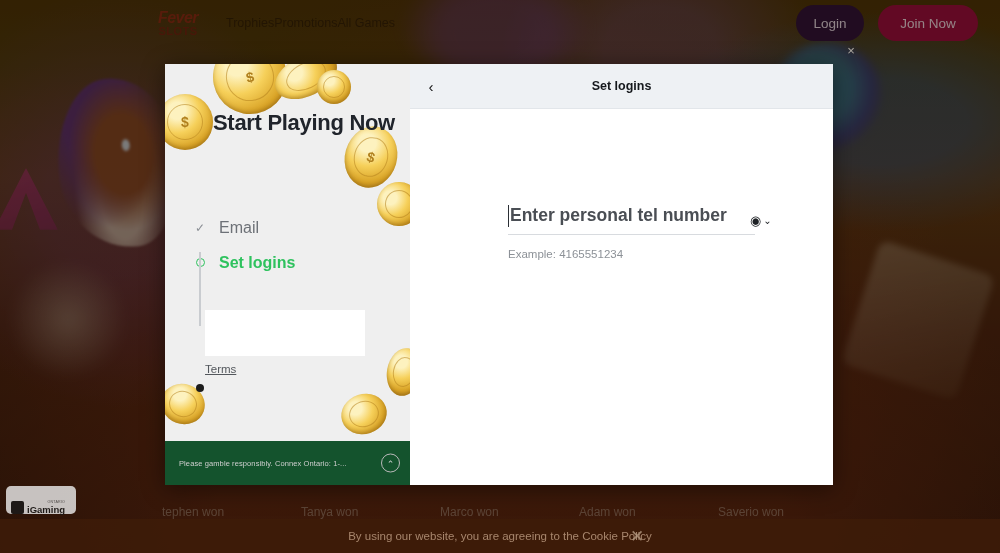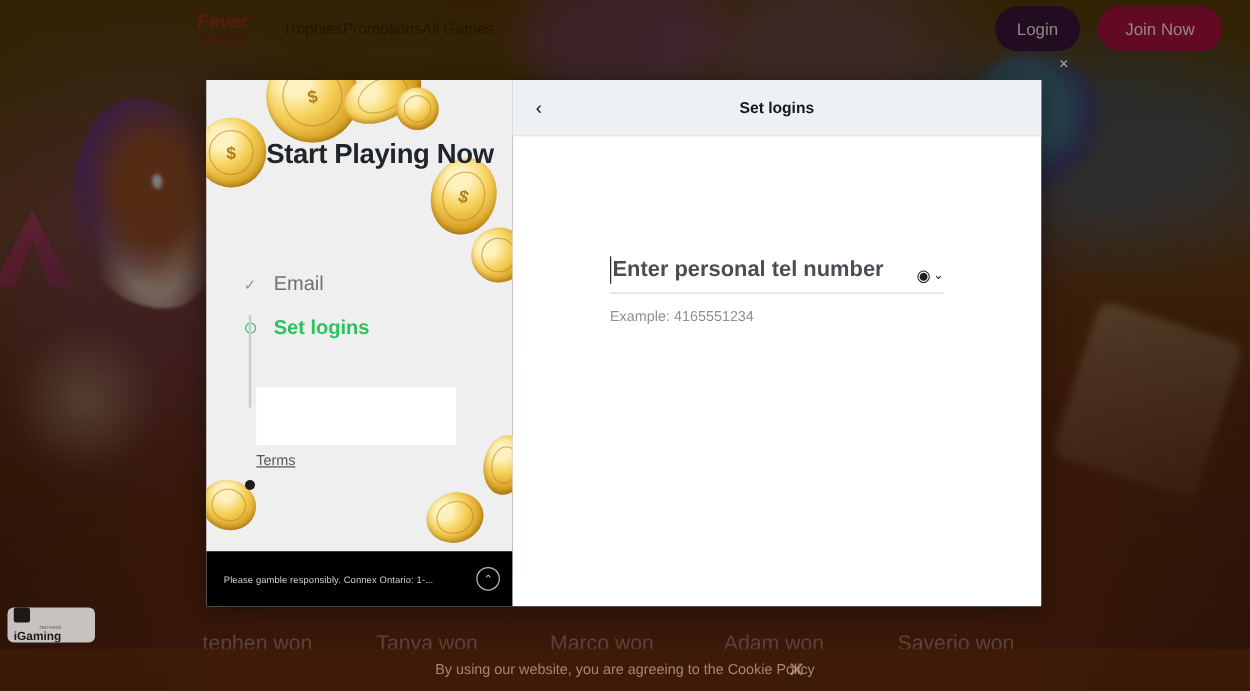--- a/index.html
+++ b/index.html
@@ -157,21 +157,21 @@
   .blank-box {
     position: absolute; left: 40px; top: 246px; width: 160px; height: 46px;
     background: #ffffff; z-index: 3;
   }
   .terms-link {
     position: absolute; left: 40px; top: 299px; z-index: 3;
     font-size: 11.5px; color: #53575c; text-decoration: underline; cursor: pointer;
   }
   .left-footer {
     position: absolute; left: 0; bottom: 0; width: 245px; height: 44px;
-    background: #000000; display:flex; align-items:center;
+    background: #14532d; display:flex; align-items:center;
     z-index: 4;
   }
   .left-footer-text {
     font-size: 7.5px; color: #cfcfcf; margin-left: 14px; letter-spacing: .1px;
   }
   .scroll-top {
     position:absolute; right: 10px; top: 50%; transform: translateY(-50%);
     width: 19px; height: 19px; border-radius:50%;
     border: 1px solid #b9b9b9; display:flex; align-items:center; justify-content:center;
     color:#d8d8d8; font-size: 9px; cursor: pointer;
@@ -186,21 +186,21 @@
     position: relative; height: 45px; background: #eef1f4;
     display: flex; align-items: center; justify-content: center;
     border-bottom: 1px solid #e2e6ea;
   }
   .panel-title { font-size: 12.5px; font-weight: 700; color: #15181c; }
   .back-btn {
     position: absolute; left: 8px; top: 50%; transform: translateY(-50%);
     width: 26px; height: 26px; display:flex; align-items:center; justify-content:center;
     cursor: pointer; color: #111; font-size: 15px;
   }
-  .form-area { position: relative; padding: 96px 78px 0 78px; }
+  .form-area { position: relative; padding: 96px 78px 0 98px; }
   .tel-row { position: relative; display: flex; align-items: flex-end; }
   .tel-input {
     flex: 1; border: none; outline: none;
     font-family: "Liberation Sans", sans-serif;
     font-size: 17.5px; font-weight: 700; color: #1c1f23;
     padding: 0 0 8px 2px; background: transparent;
   }
   .tel-input::placeholder { color: #4a4e54; opacity: 1; font-weight: 700; }
   .caret {
     position: absolute; left: 0; top: 0; width: 1.4px; height: 22px; background: #2b2f35;
@@ -216,28 +216,28 @@
   .modal-close-x {
     position: absolute; right: 141px; top: 42px; z-index: 7;
     width: 16px; height: 16px; color: #d9d2c6; font-size: 13px;
     display:flex; align-items:center; justify-content:center; cursor: pointer; opacity:.75;
   }
   .winners {
     position: absolute; left: 0; top: 505px; width: 1000px; height: 26px;
     display: flex; z-index: 3; opacity: .5;
   }
   .winner {
-    font-size: 17px; color: #c8b9a8; width: 139px; flex: none;
+    font-size: 12px; color: #c8b9a8; width: 139px; flex: none;
   }
   .winners .w0 { margin-left: 162px; }
   .igaming-badge {
     position: absolute; left: 6px; top: 486px; z-index: 5;
     width: 70px; height: 28px; border-radius: 5px;
-    background: #e9e9e9; display:flex; align-items:flex-start; gap: 3px;
-    padding-left: 5px; opacity: .82; flex-direction: column;
+    background: #e9e9e9; display:flex; align-items:flex-end; gap: 3px;
+    padding-left: 5px; opacity: .82;
   }
   .igaming-mark { width: 13px; height: 13px; background: #1b1b1b; border-radius: 2px; }
   .igaming-txt { display:flex; flex-direction:column; line-height:1; }
   .igaming-txt .t1 { font-size: 3.6px; color: #555; letter-spacing:.2px; align-self:flex-end;}
   .igaming-txt .t2 { font-size: 9.5px; font-weight: 700; color: #1b1b1b; }
 
   .cookie-bar {
     position: absolute; left: 0; bottom: 0; width: 1000px; height: 34px;
     background: rgba(62,28,8,.82); z-index: 8;
     display: flex; align-items: center; justify-content: center;

